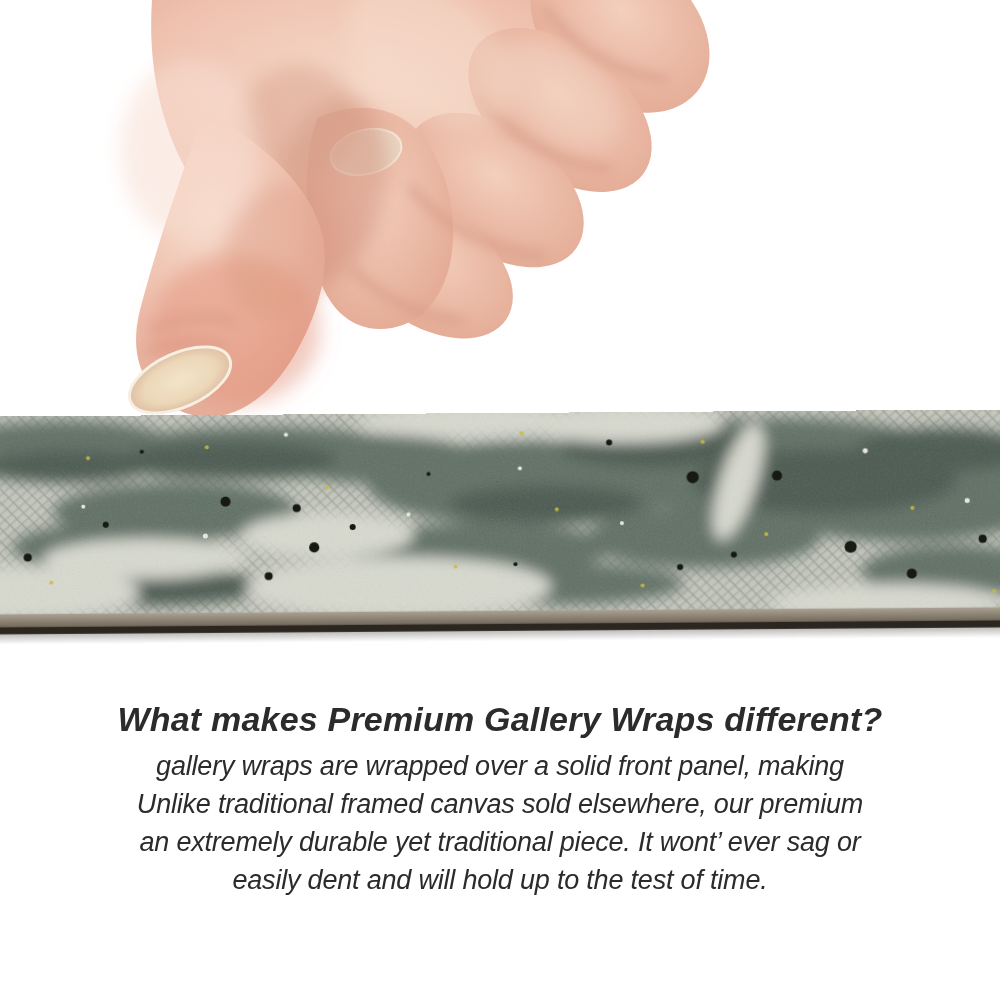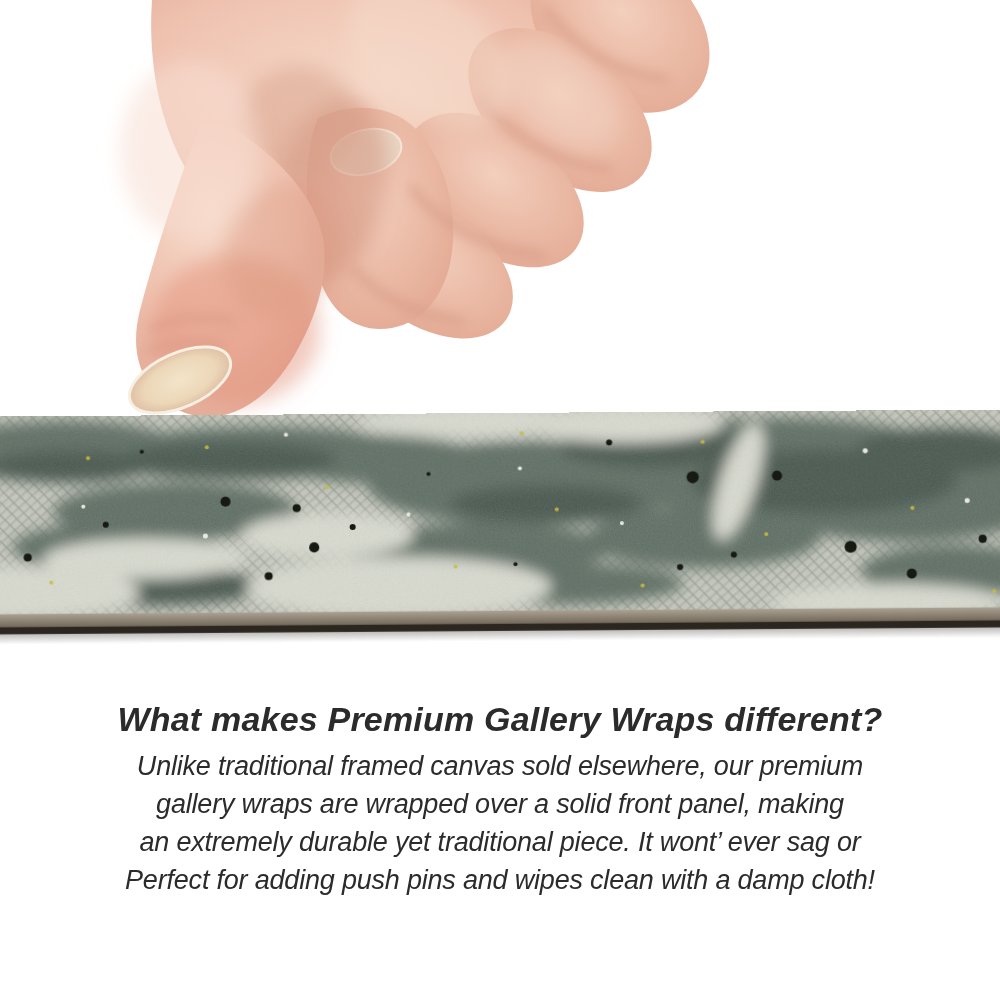--- a/index.html
+++ b/index.html
@@ -245,19 +245,19 @@
       </g>
 
       <rect x="0" y="196" width="1000" height="14" fill="url(#edgeG)"></rect>
       <rect x="0" y="209" width="1000" height="7" fill="#2c2620"></rect>
       <rect x="0" y="216" width="1000" height="10" fill="url(#shadG)"></rect>
     </svg>
   </div>
 
   <div class="copy">
     <h2>What makes Premium Gallery Wraps different?</h2>
+    <p>gallery wraps are wrapped over a solid front panel, making</p>
     <p>Unlike traditional framed canvas sold elsewhere, our premium</p>
-    <p>gallery wraps are wrapped over a solid front panel, making</p>
     <p>an extremely durable yet traditional piece. It wont’ ever sag or</p>
-    <p>Perfect for adding push pins and wipes clean with a damp cloth!</p>
+    <p>easily dent and will hold up to the test of time.</p>
   </div>
 
 </div>
 
 </body></html>

